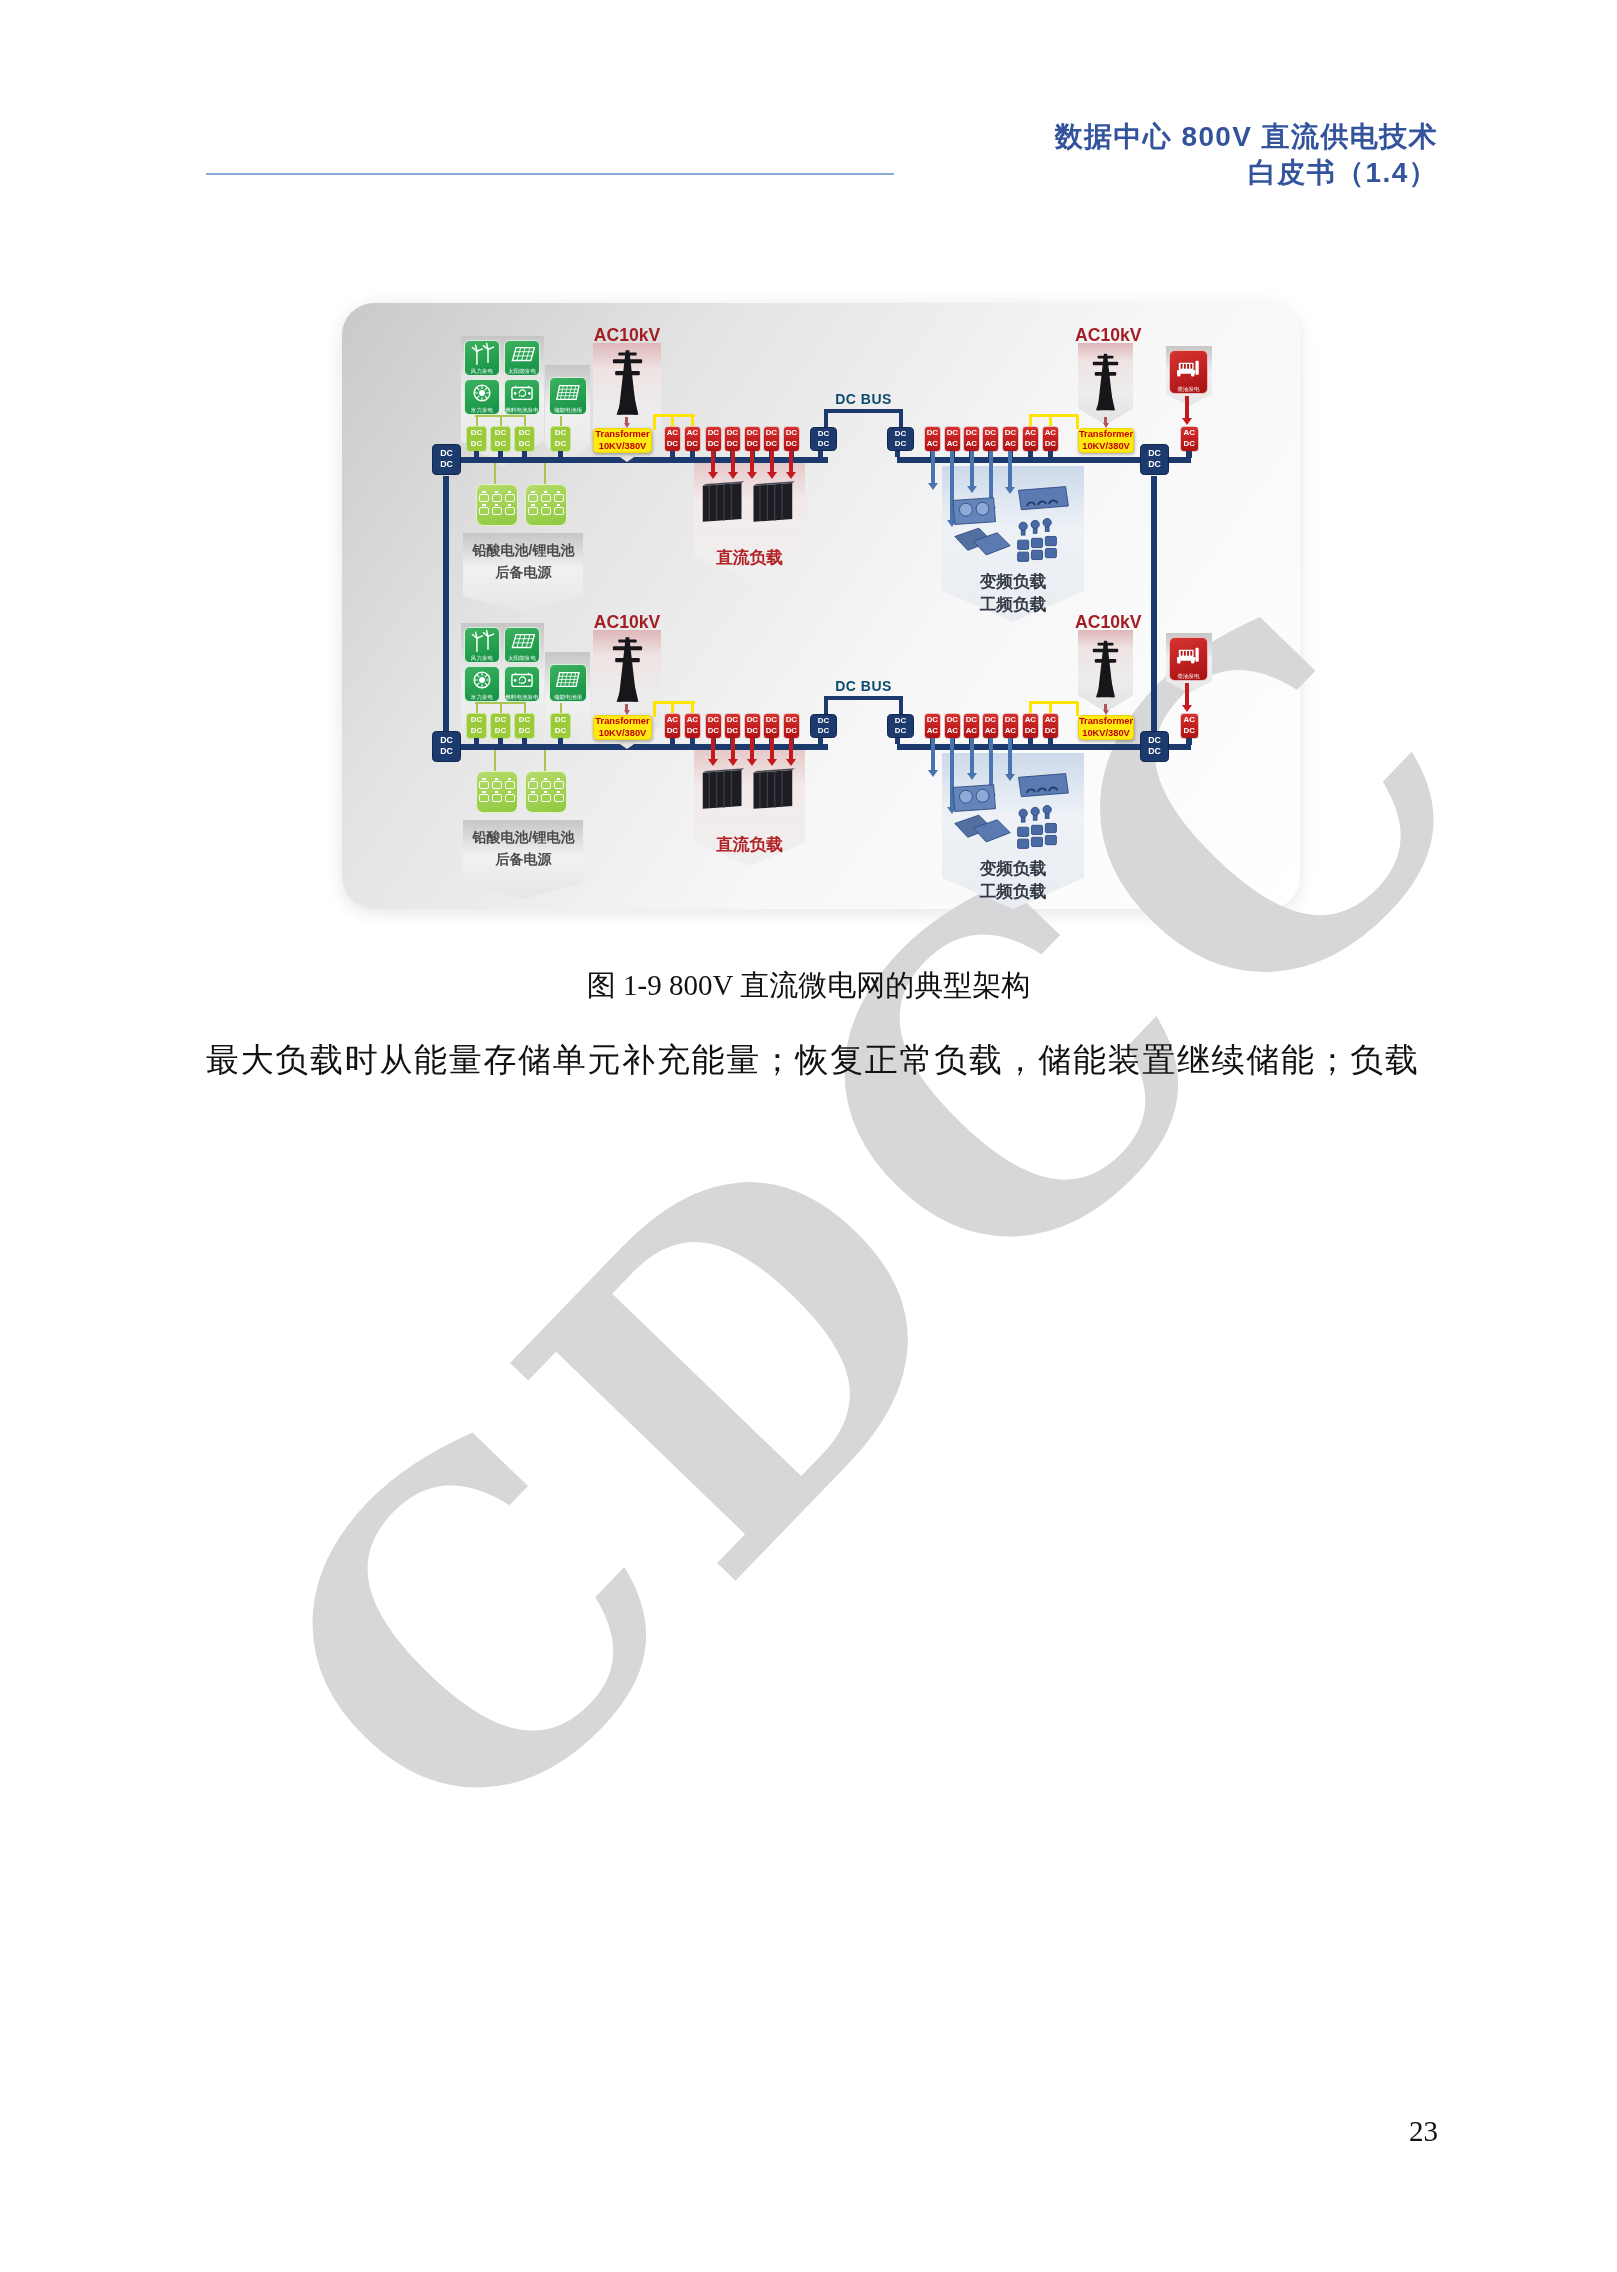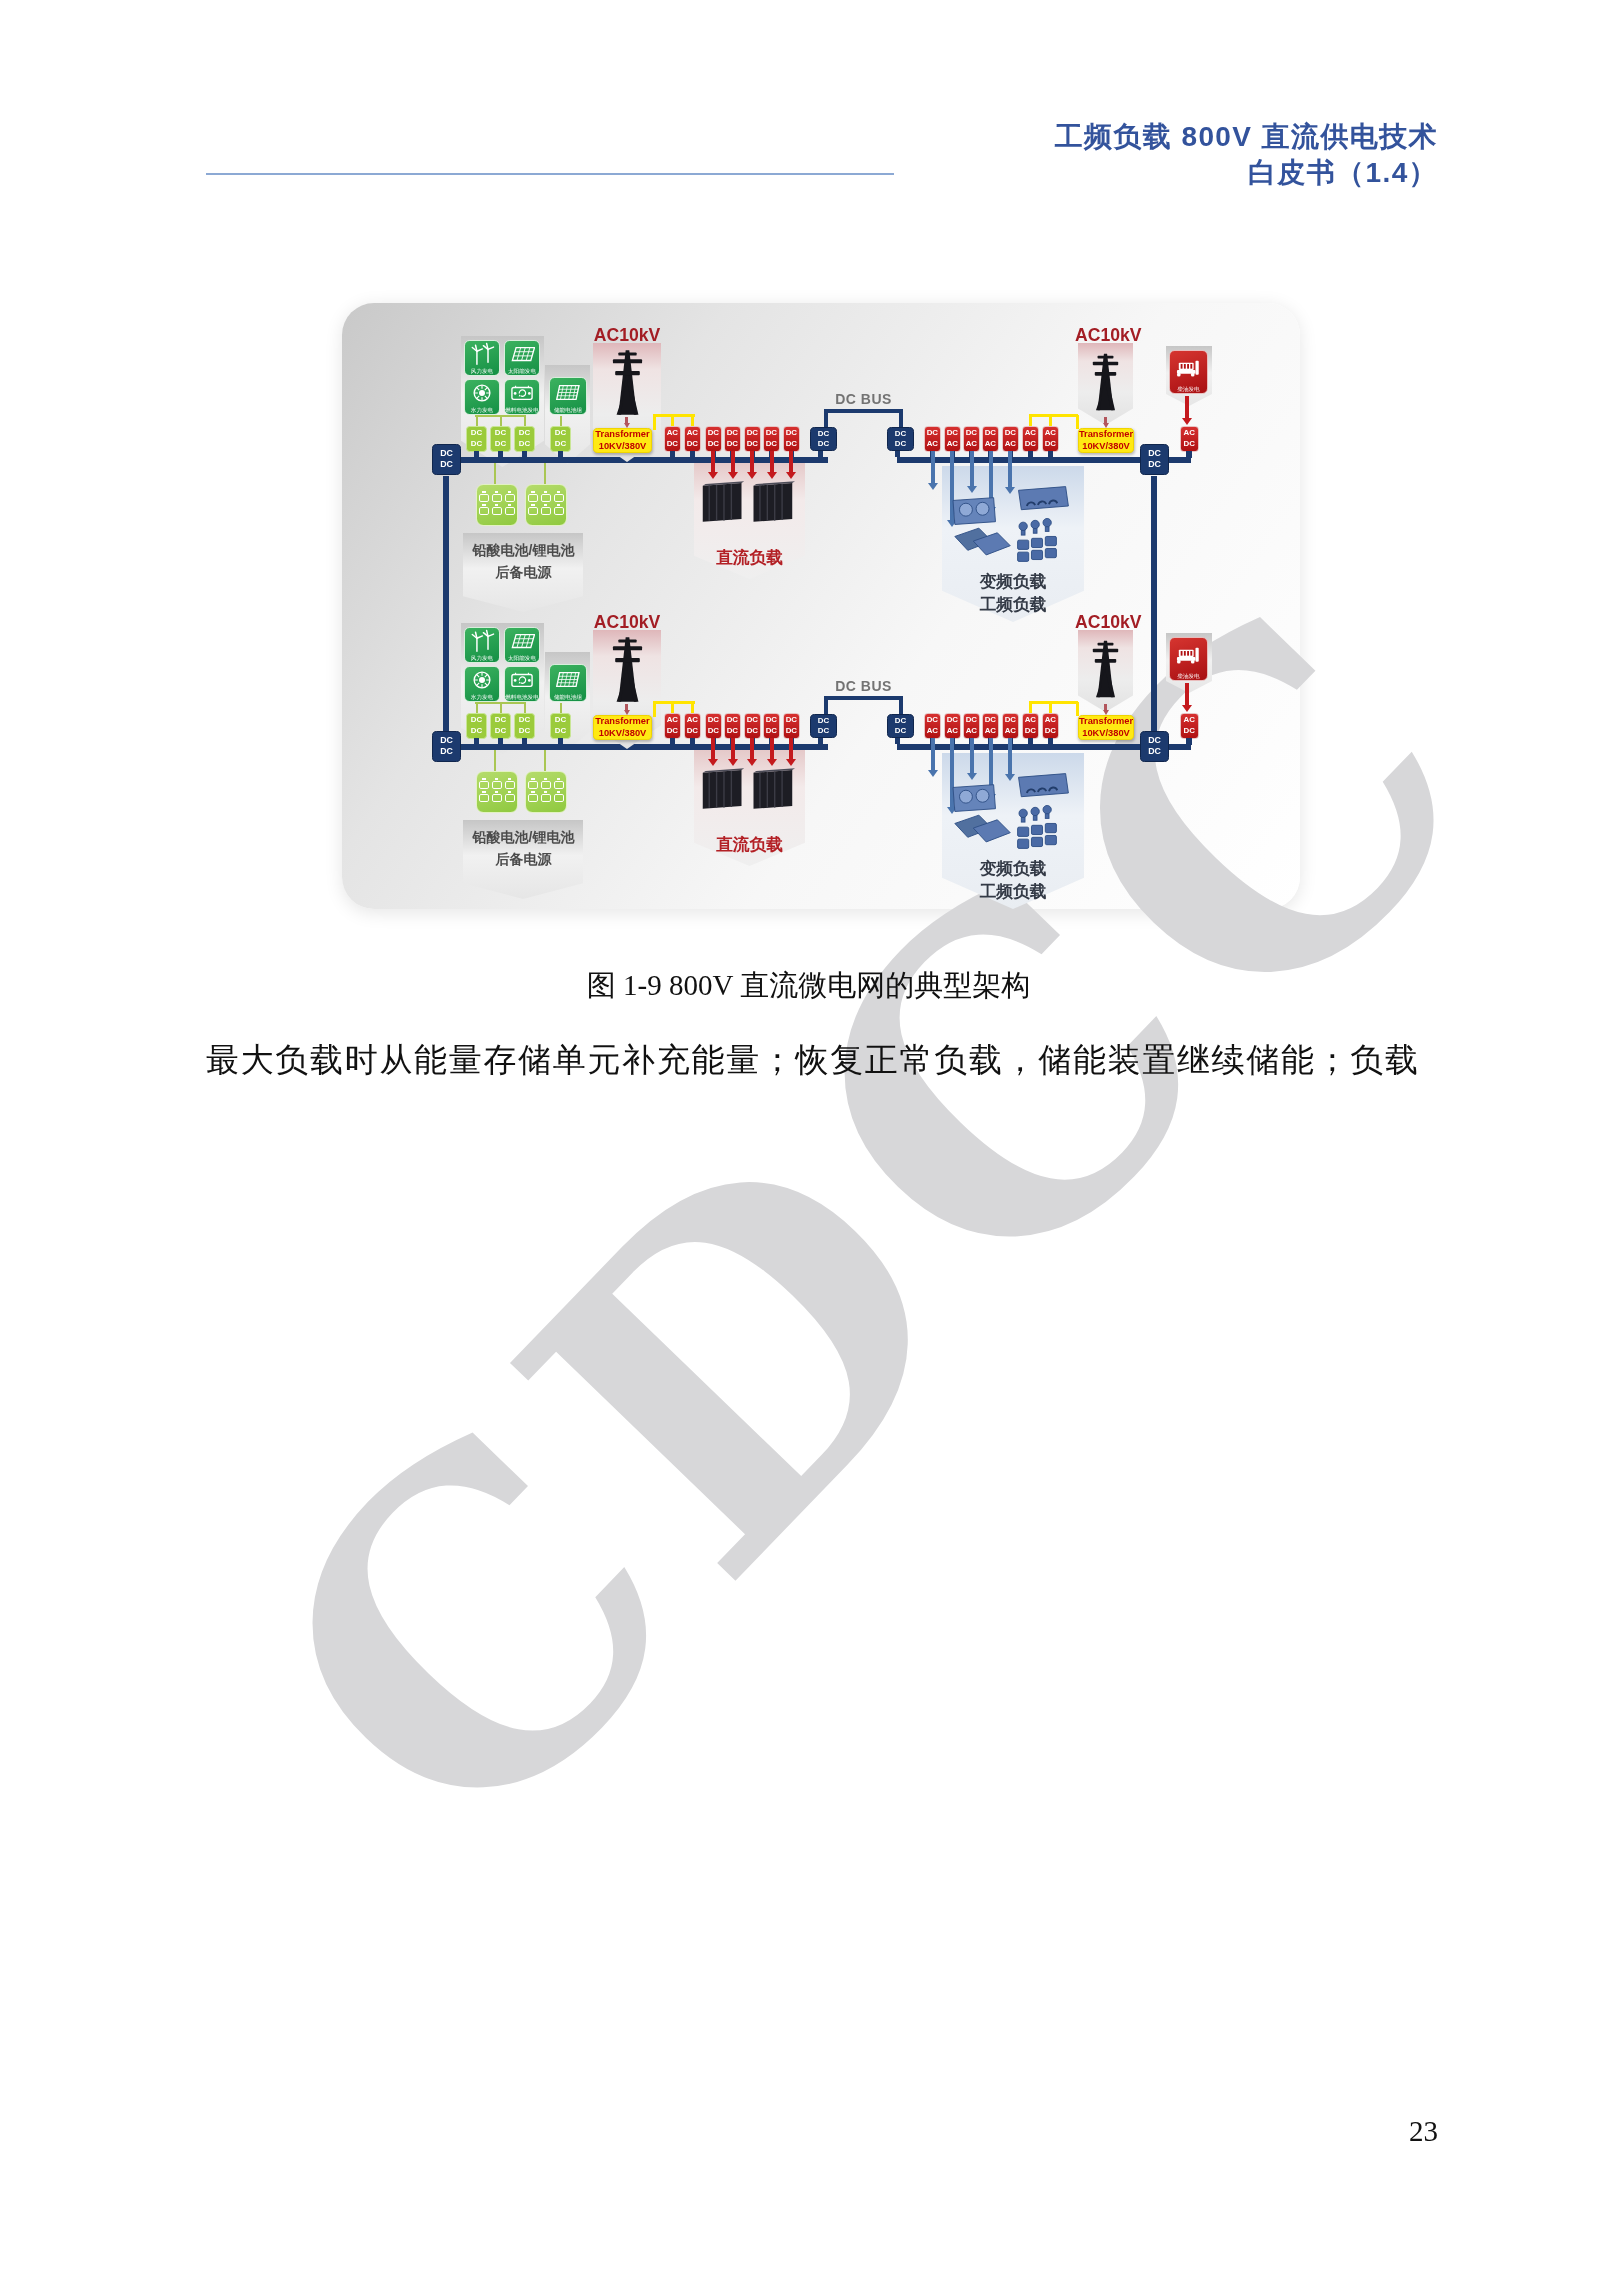--- a/index.html
+++ b/index.html
@@ -60,39 +60,39 @@
   .yseg{position:absolute;background:#ffe400;}
   
   .arr{position:absolute;width:3.7px;}
   .arr::after{content:"";position:absolute;bottom:-7px;left:50%;transform:translateX(-50%);
               border-left:5.1px solid transparent;border-right:5.1px solid transparent;}
   .arr.red{background:#c4191d;}  .arr.red::after{border-top:7.9px solid #c4191d;}
   .arr.blue{background:#4a74ad;} .arr.blue::after{border-top:7.9px solid #4a74ad;}
   .arr.pink{background:#b2555c;width:3.2px;} .arr.pink::after{border-left:3.7px solid transparent;border-right:3.7px solid transparent;border-top:5.6px solid #b2555c;bottom:-5.1px;}
   
   .ac10kv{position:absolute;font-weight:900;font-size:17.6px;color:#a31d24;text-align:center;}
-  .dcbus{position:absolute;font-weight:bold;font-size:14px;color:#737373;text-align:center;letter-spacing:0.5px;}
+  .dcbus{position:absolute;font-weight:bold;font-size:14px;color:#0c4a6e;text-align:center;letter-spacing:0.5px;}
   .tf{position:absolute;background:#ffe913;border:1.4px solid #f0d400;border-radius:4.6px;display:flex;flex-direction:column;
       align-items:center;justify-content:center;color:#c00000;font-weight:bold;font-size:9.3px;line-height:11.6px;
       box-shadow:0.9px 1.4px 2.8px rgba(0,0,0,.25);box-sizing:border-box;}
   .plabel{position:absolute;text-align:center;font-weight:bold;}
   
   .caption{position:absolute;left:0;top:966px;width:1617px;text-align:center;
            font-family:"Liberation Serif",serif;font-size:29px;color:#111;z-index:4;}
   .bodytxt{position:absolute;left:206px;top:1016px;width:1212px;font-family:"Liberation Serif",serif;
            font-size:33px;color:#111;line-height:89px;z-index:4;}
   .bodytxt .l1{text-indent:67px;}
   .bodytxt .l1,.bodytxt .l2{text-align:justify;text-align-last:justify;}
   .pgnum{position:absolute;top:2115px;right:179px;font-family:"Liberation Serif",serif;font-size:29px;color:#111;z-index:4;}
 </style>
 </head>
 <body>
 
 <div class="hdr">
-  <div>工频负载 800V 直流供电技术</div>
+  <div>数据中心 800V 直流供电技术</div>
   <div>白皮书（1.4）</div>
 </div>
 <div class="rule"></div>
 
 <div class="wm">CDCC</div>
 
 <div class="card"></div>
 
 <div class="ivert" style="left:443px;top:476px;height:274px;"></div>
 <div class="ivert" style="left:1151px;top:476px;height:274px;"></div>

